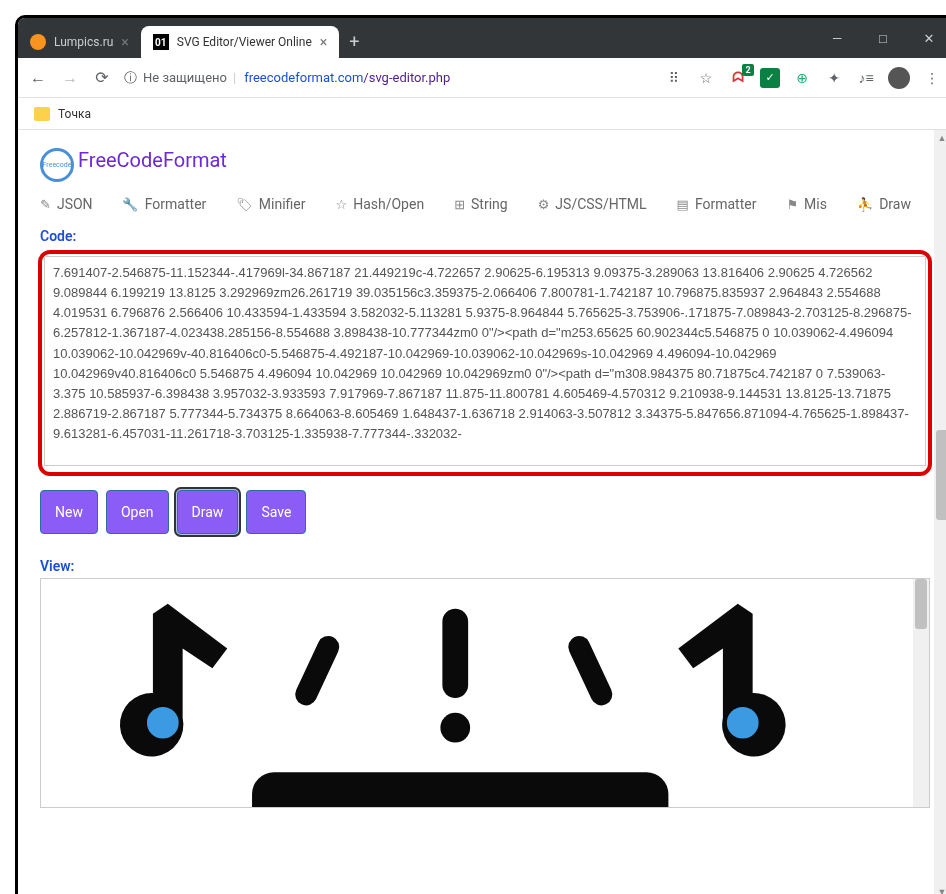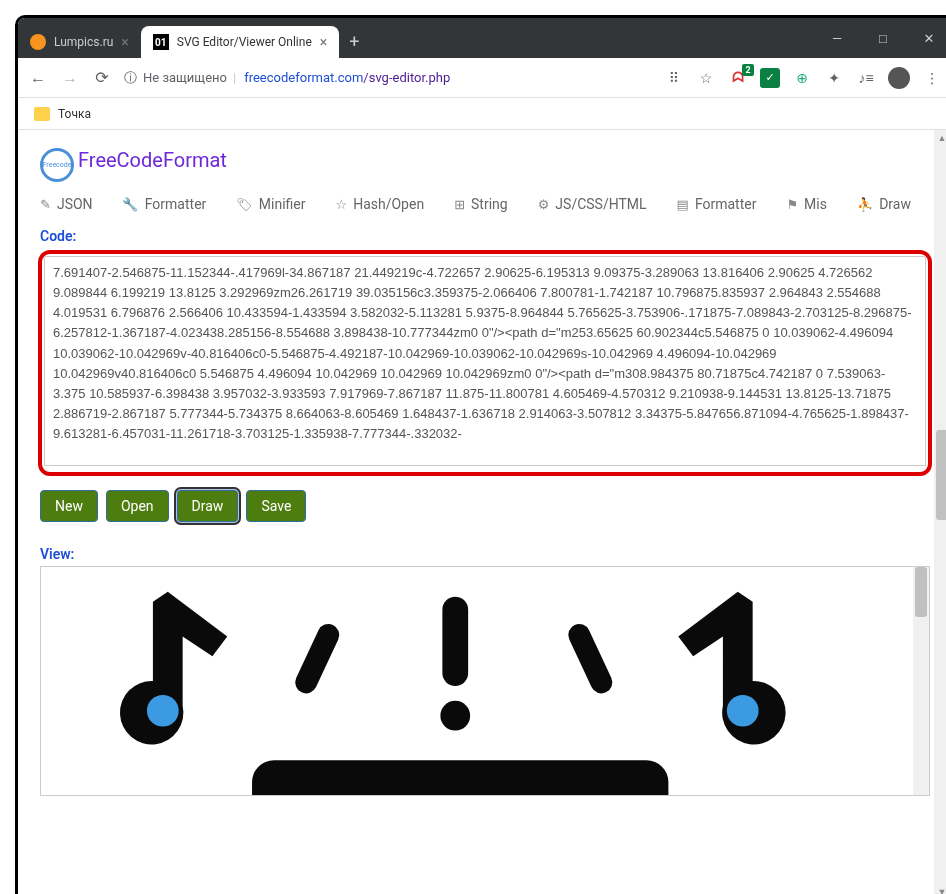--- a/index.html
+++ b/index.html
@@ -34,21 +34,21 @@
 .logo-circle { width: 34px; height: 34px; border: 3px solid #4a90d9; border-radius: 50%; display: flex; align-items: center; justify-content: center; font-size: 7px; color: #4a90d9; }
 .site-title { font-size: 20px; color: #6d28d9; font-weight: 400; }
 .menu { display: flex; flex-wrap: wrap; padding: 4px 22px 10px; gap: 30px; row-gap: 18px; }
 .menu-item { display: flex; align-items: center; gap: 6px; font-size: 14px; color: #666; cursor: pointer; }
 .menu-icon { font-size: 13px; color: #888; }
 .section-label { font-size: 14px; color: #1d4ed8; padding: 6px 22px 4px; font-weight: 600; }
 .code-wrap { margin: 2px 20px 10px; }
 .code-box { border: 4px solid #d00; border-radius: 12px; padding: 2px; position: relative; }
 .code-ta { width: 100%; height: 210px; border: 1px solid #ccc; padding: 6px 8px; font-size: 13px; font-family: Arial, sans-serif; color: #555; resize: none; line-height: 1.55; overflow-y: scroll; }
 .btnrow { display: flex; gap: 8px; padding: 4px 22px 18px; }
-.abtn { background: #4d7c0f; color: #fff; border: 1px solid #2e6da4; border-radius: 4px; padding: 7px 14px; font-size: 14px; cursor: pointer; }
+.abtn { background: #8b5cf6; color: #fff; border: 1px solid #2e6da4; border-radius: 4px; padding: 13px 14px; font-size: 14px; cursor: pointer; }
 .abtn.focus { outline: 2px solid #333; outline-offset: 1px; box-shadow: 0 0 0 3px rgba(60,100,180,.4); }
 .view-wrap { margin: 0 22px; border: 1px solid #ccc; height: 230px; position: relative; overflow: hidden; background: #fff; }
 .view-scroll { position: absolute; right: 0; top: 0; bottom: 0; width: 16px; background: #f0f0f0; }
 .view-scroll .thumb { position: absolute; left: 2px; right: 2px; top: 0; height: 50px; background: #c0c0c0; border-radius: 3px; }
 .main-scroll { position: absolute; right: 2px; top: 0; bottom: 0; width: 16px; background: #f0f0f0; }
 .main-scroll .thumb { position: absolute; left: 2px; right: 2px; top: 300px; height: 90px; background: #c0c0c0; border-radius: 3px; }
 .main-scroll .arrow { position: absolute; left: 0; right: 0; height: 16px; display: flex; align-items: center; justify-content: center; font-size: 9px; color: #888; }
 .main-scroll .arrow.up { top: 0; }
 .main-scroll .arrow.down { bottom: 0; }
 .face-svg { width: 100%; height: 100%; }

